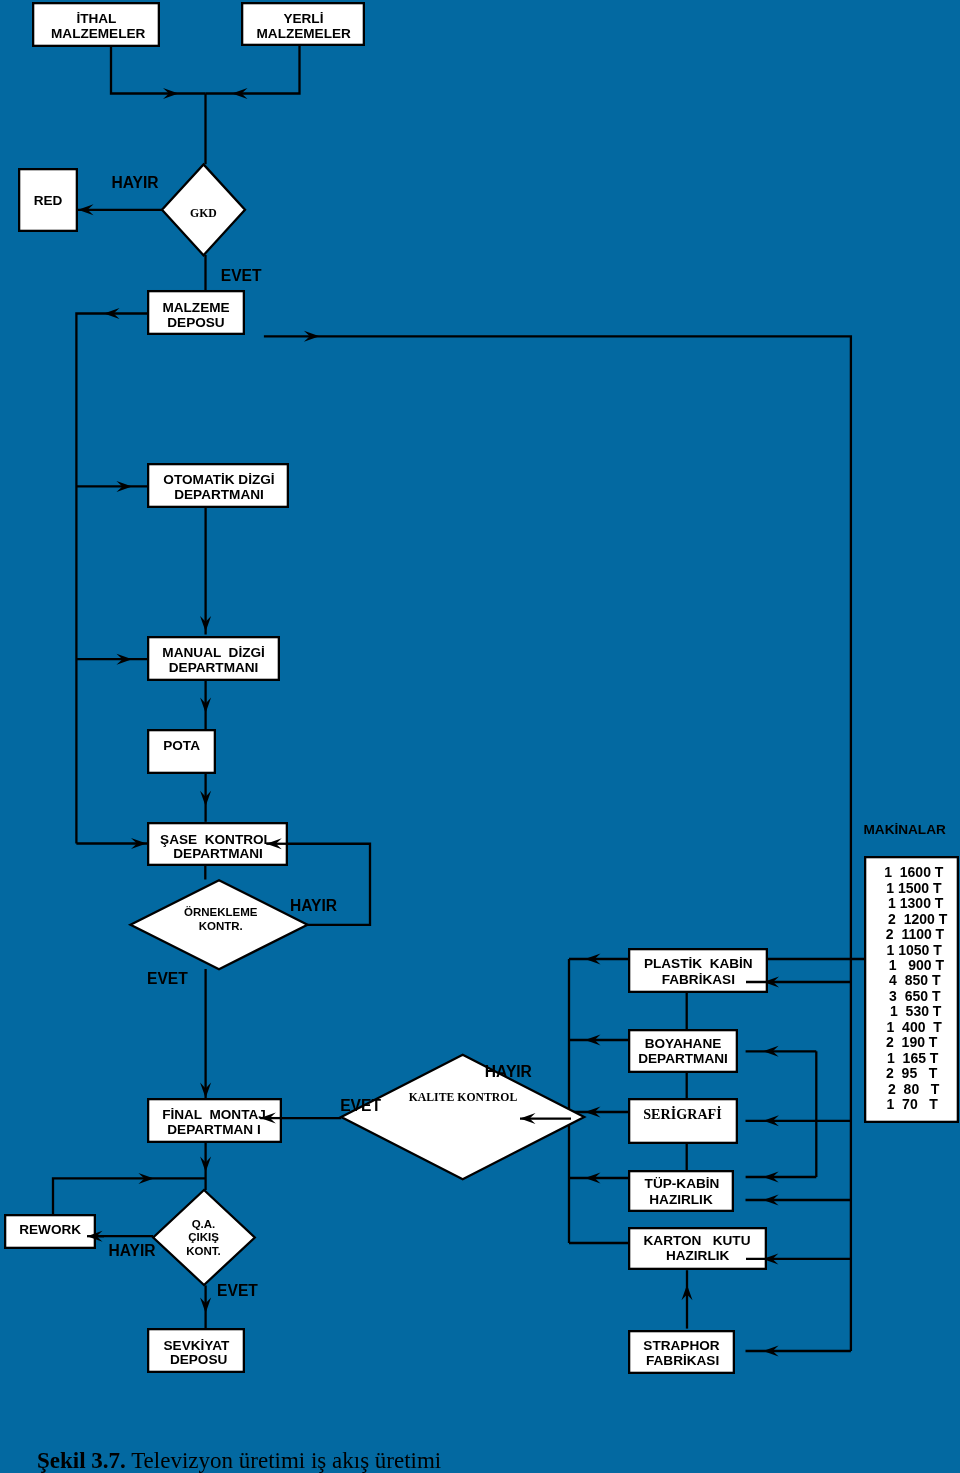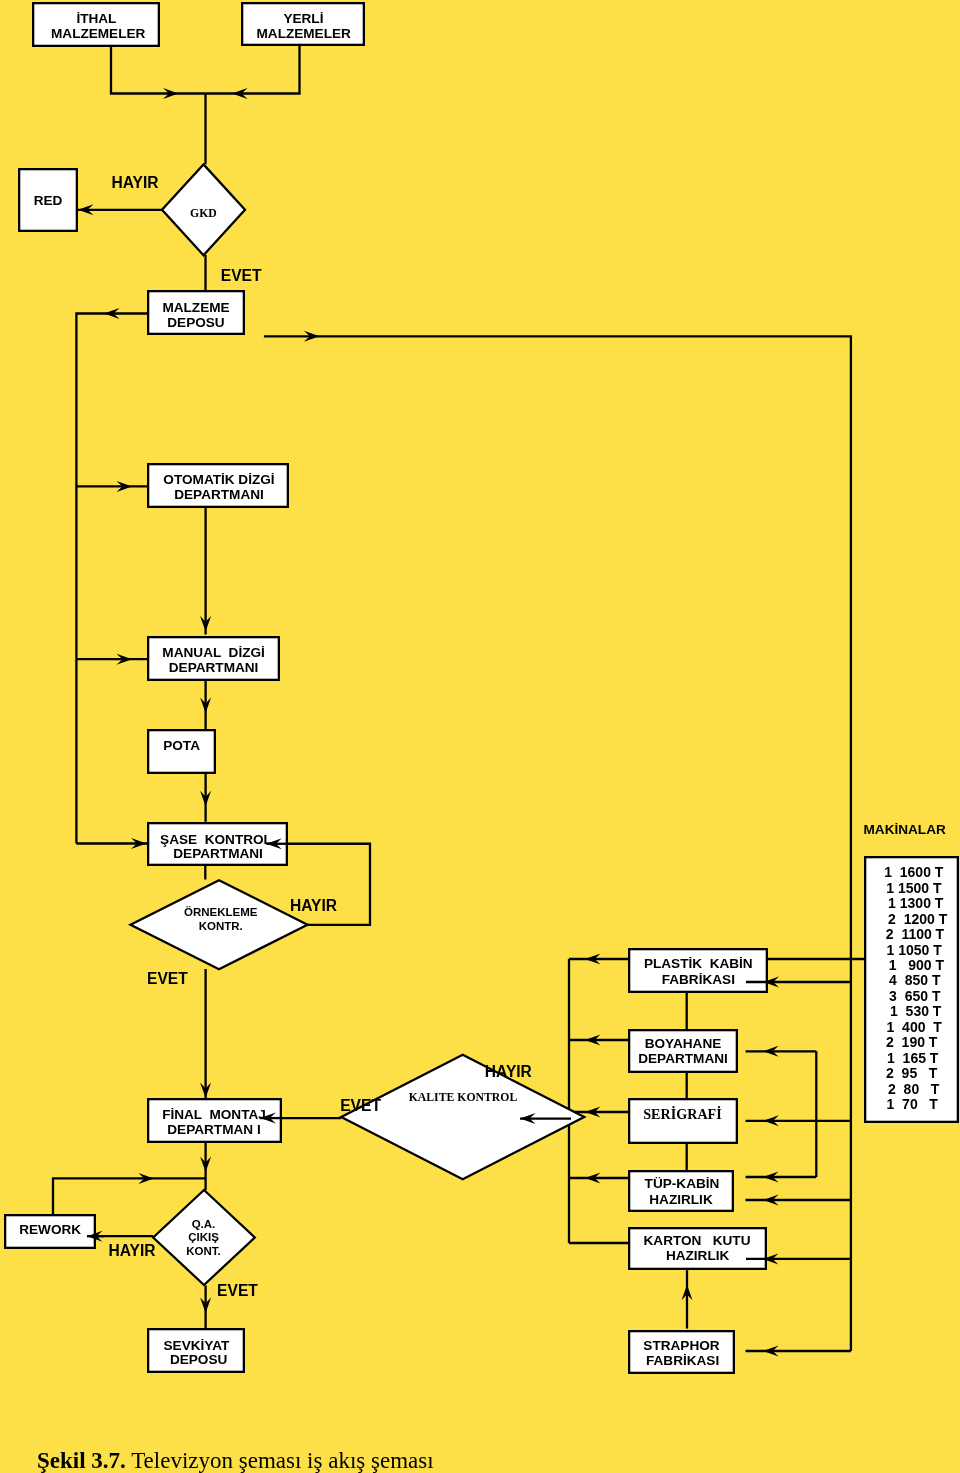--- a/index.html
+++ b/index.html
@@ -1,18 +1,18 @@
 <!DOCTYPE html>
 <html><head>
 <meta charset="utf-8">
 <title>Televizyon uretimi is akis semasi</title>
 <style>
   html,body{margin:0;padding:0;background:#ffffff;}
   body{width:960px;height:1473px;font-family:"Liberation Sans",sans-serif;color:#000;overflow:hidden;}
-  #sheet{position:relative;width:960px;height:1473px;background:#fde047;}
+  #sheet{position:relative;width:960px;height:1473px;background:#0369a1;}
   svg#flow{position:absolute;left:0;top:0;width:960px;height:1473px;display:block;}
   .bx{fill:#ffffff;stroke:#000000;stroke-width:2.3;}
   .dm{fill:#ffffff;stroke:#000000;stroke-width:2.3;}
   .ln{fill:none;stroke:#000000;stroke-width:2.3;stroke-linecap:butt;}
   .ah{fill:#000000;stroke:none;}
   text{font-family:"Liberation Sans",sans-serif;font-weight:bold;fill:#000;white-space:pre;}
   .t-box{font-size:13.6px;}
   .t-lbl{font-size:15.6px;}
   .t-ser{font-family:"Liberation Serif",serif;font-weight:bold;}
   .t-mach{font-size:14px;}
@@ -237,15 +237,15 @@
     <text class="t-mach" x="928.8" y="1078.4">T</text>
     <text class="t-mach" x="888.0" y="1093.9">2</text>
     <text class="t-mach" x="903.6" y="1093.9">80</text>
     <text class="t-mach" x="930.8" y="1093.9">T</text>
     <text class="t-mach" x="886.5" y="1109.3">1</text>
     <text class="t-mach" x="902.1" y="1109.3">70</text>
     <text class="t-mach" x="929.3" y="1109.3">T</text>
   </g>
   </svg>
   <div class="cap">
-    <b>Şekil 3.7.</b><span> Televizyon şeması iş akış şeması</span>
+    <b>Şekil 3.7.</b><span> Televizyon üretimi iş akış üretimi</span>
   </div>
 </div>
 
 </body></html>

